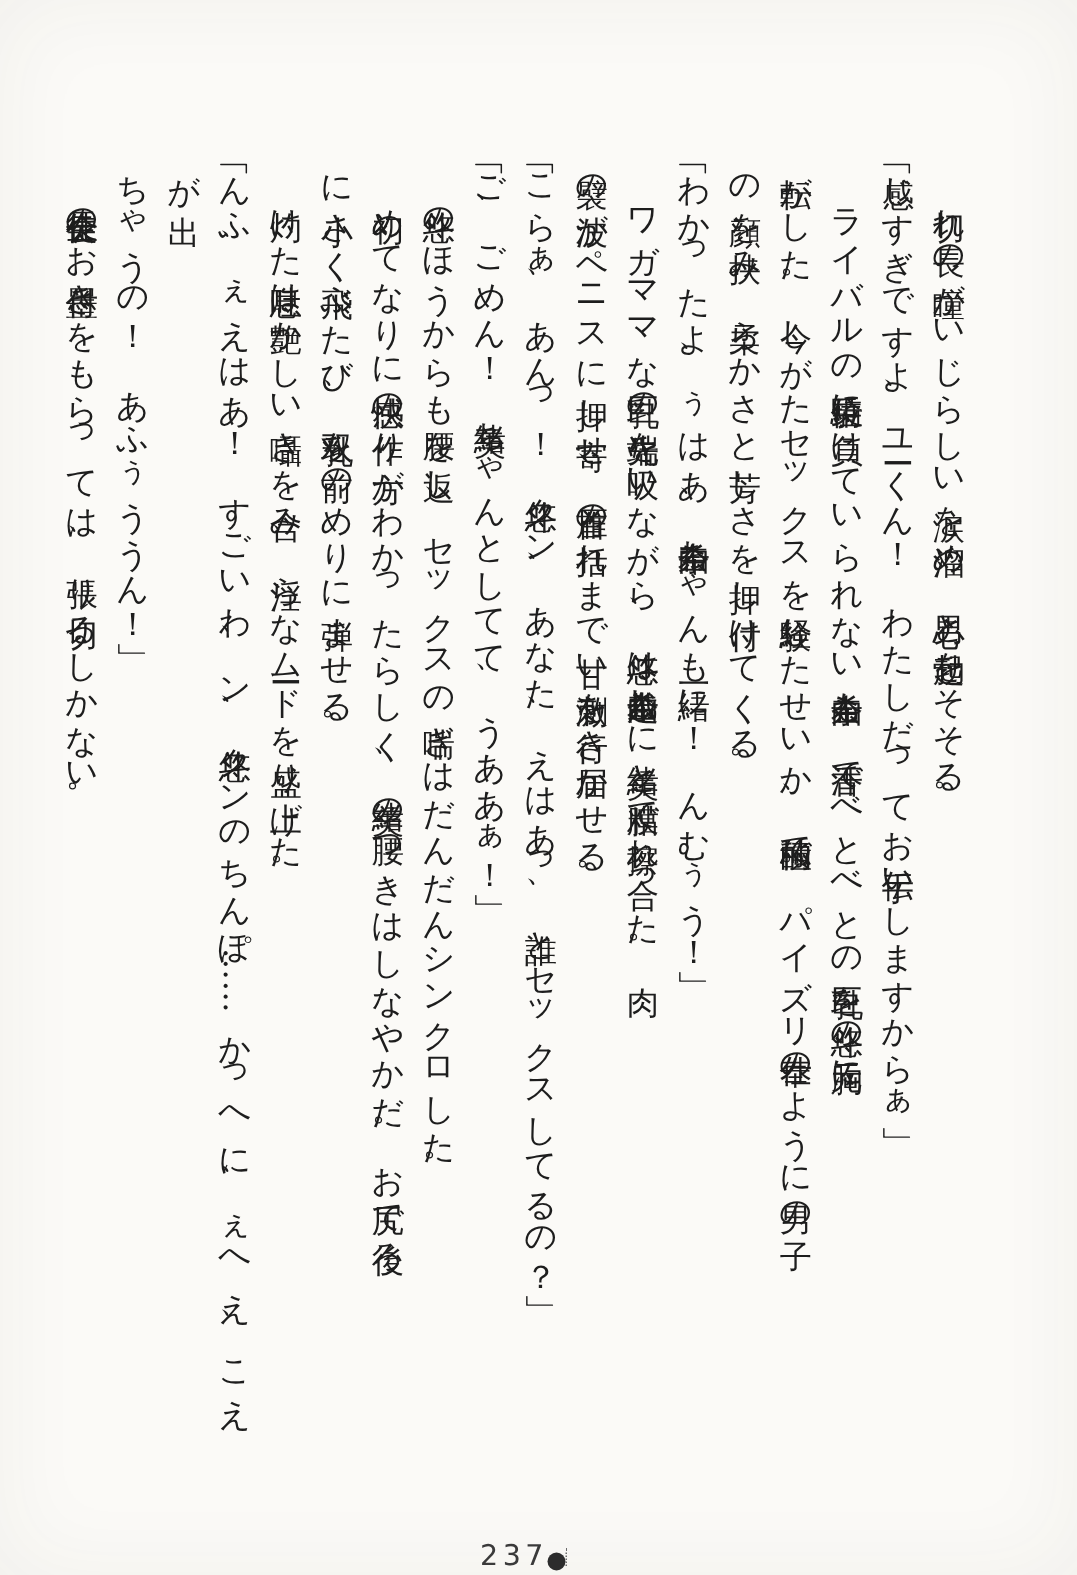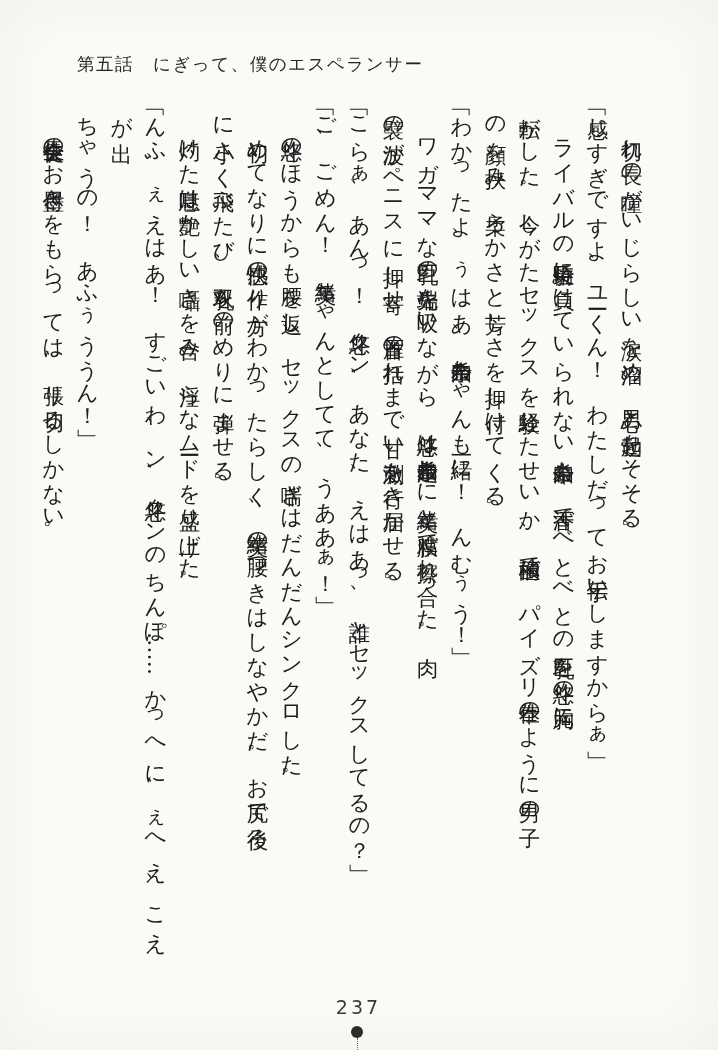--- a/index.html
+++ b/index.html
@@ -41,21 +41,21 @@
   }
   .text-body p.column{
     margin:0;padding:0;
     white-space:pre-wrap;
   }
   
   .page-footer{
     position:absolute;
     left:357px;bottom:0;
     transform:translateX(-50%);
-    display:flex;flex-direction:column;align-items:center;
+    display:flex;flex-direction:row;align-items:center;
     width:80px;
   }
   .page-number{
     font-family:"DejaVu Sans","Liberation Sans",sans-serif;
     font-size:19px;
     letter-spacing:3px;
     color:var(--page-number-ink);
     margin-left:3px; 
     height:24px;
   }
@@ -68,21 +68,20 @@
   .footer-dot-tail{
     width:0;height:12px;
     border-left:1.5px dotted #6b6b6b;
   }
 </style>
 </head>
 <body>
 
 <div class="page">
 
-  <div class="running-header">第五話　にぎって、僕のエスペランサー</div>
 
   <div class="text-body">
       <p class="column">　切れ長の瞳がいじらしい涙を溜め、男心と勃起をそそる。</p>
       <p class="column">「感じすぎですよ、ユーくん！　わたしだってお手伝いしますからぁ」</p>
       <p class="column">　ライバルの騎乗位に負けていられない由希奈も、香汗でべとべとの巨乳を悠斗の胸元に</p>
       <p class="column">転がした。今しがたセックスを経験したせいか、積極的で。パイズリ奉仕のように男の子</p>
       <p class="column">の顔を挟み、柔らかさと芳しさを押し付けてくる。</p>
       <p class="column">「わかったよ、ぅはあ、由希奈ちゃんも一緒に！　んむぅう！」</p>
       <p class="column">　ワガママな巨乳の先端を吸いながら、悠斗は由希奈越しに美緒と粘膜で擦れ合った。肉</p>
       <p class="column">襞の波がペニスに押し寄せ、雁首の括れまで甘い刺激を行き届かせる。</p>

